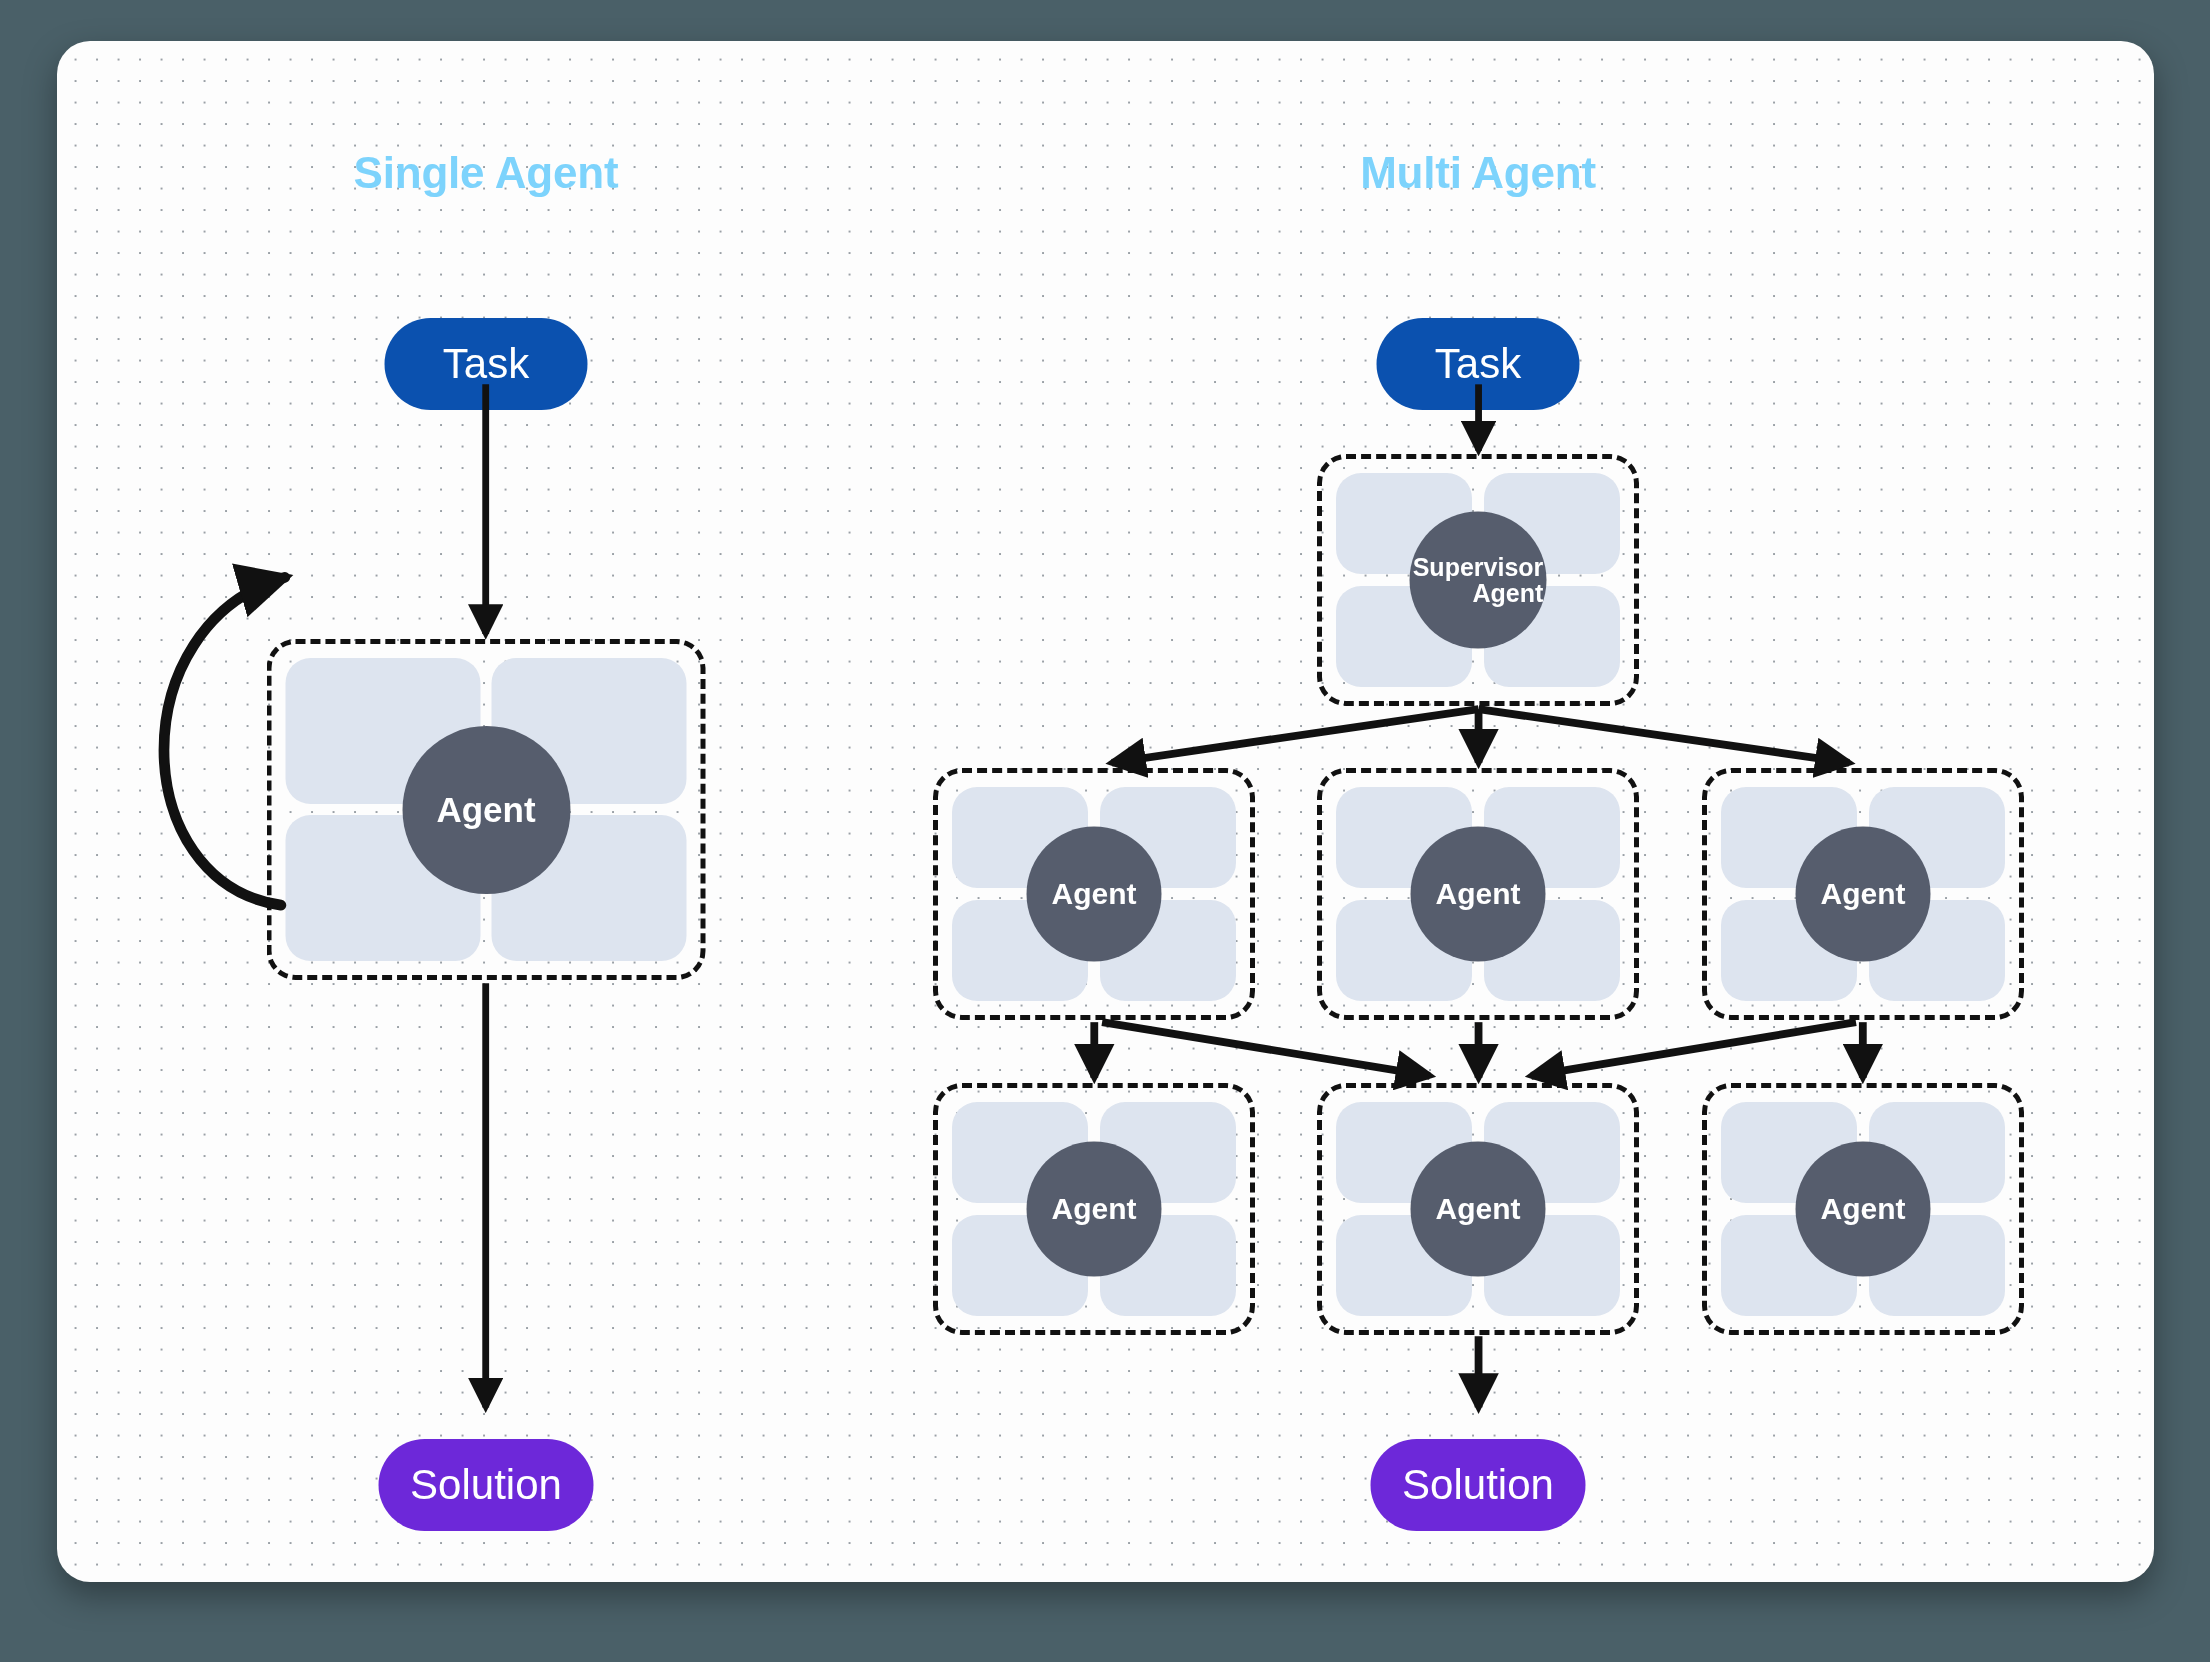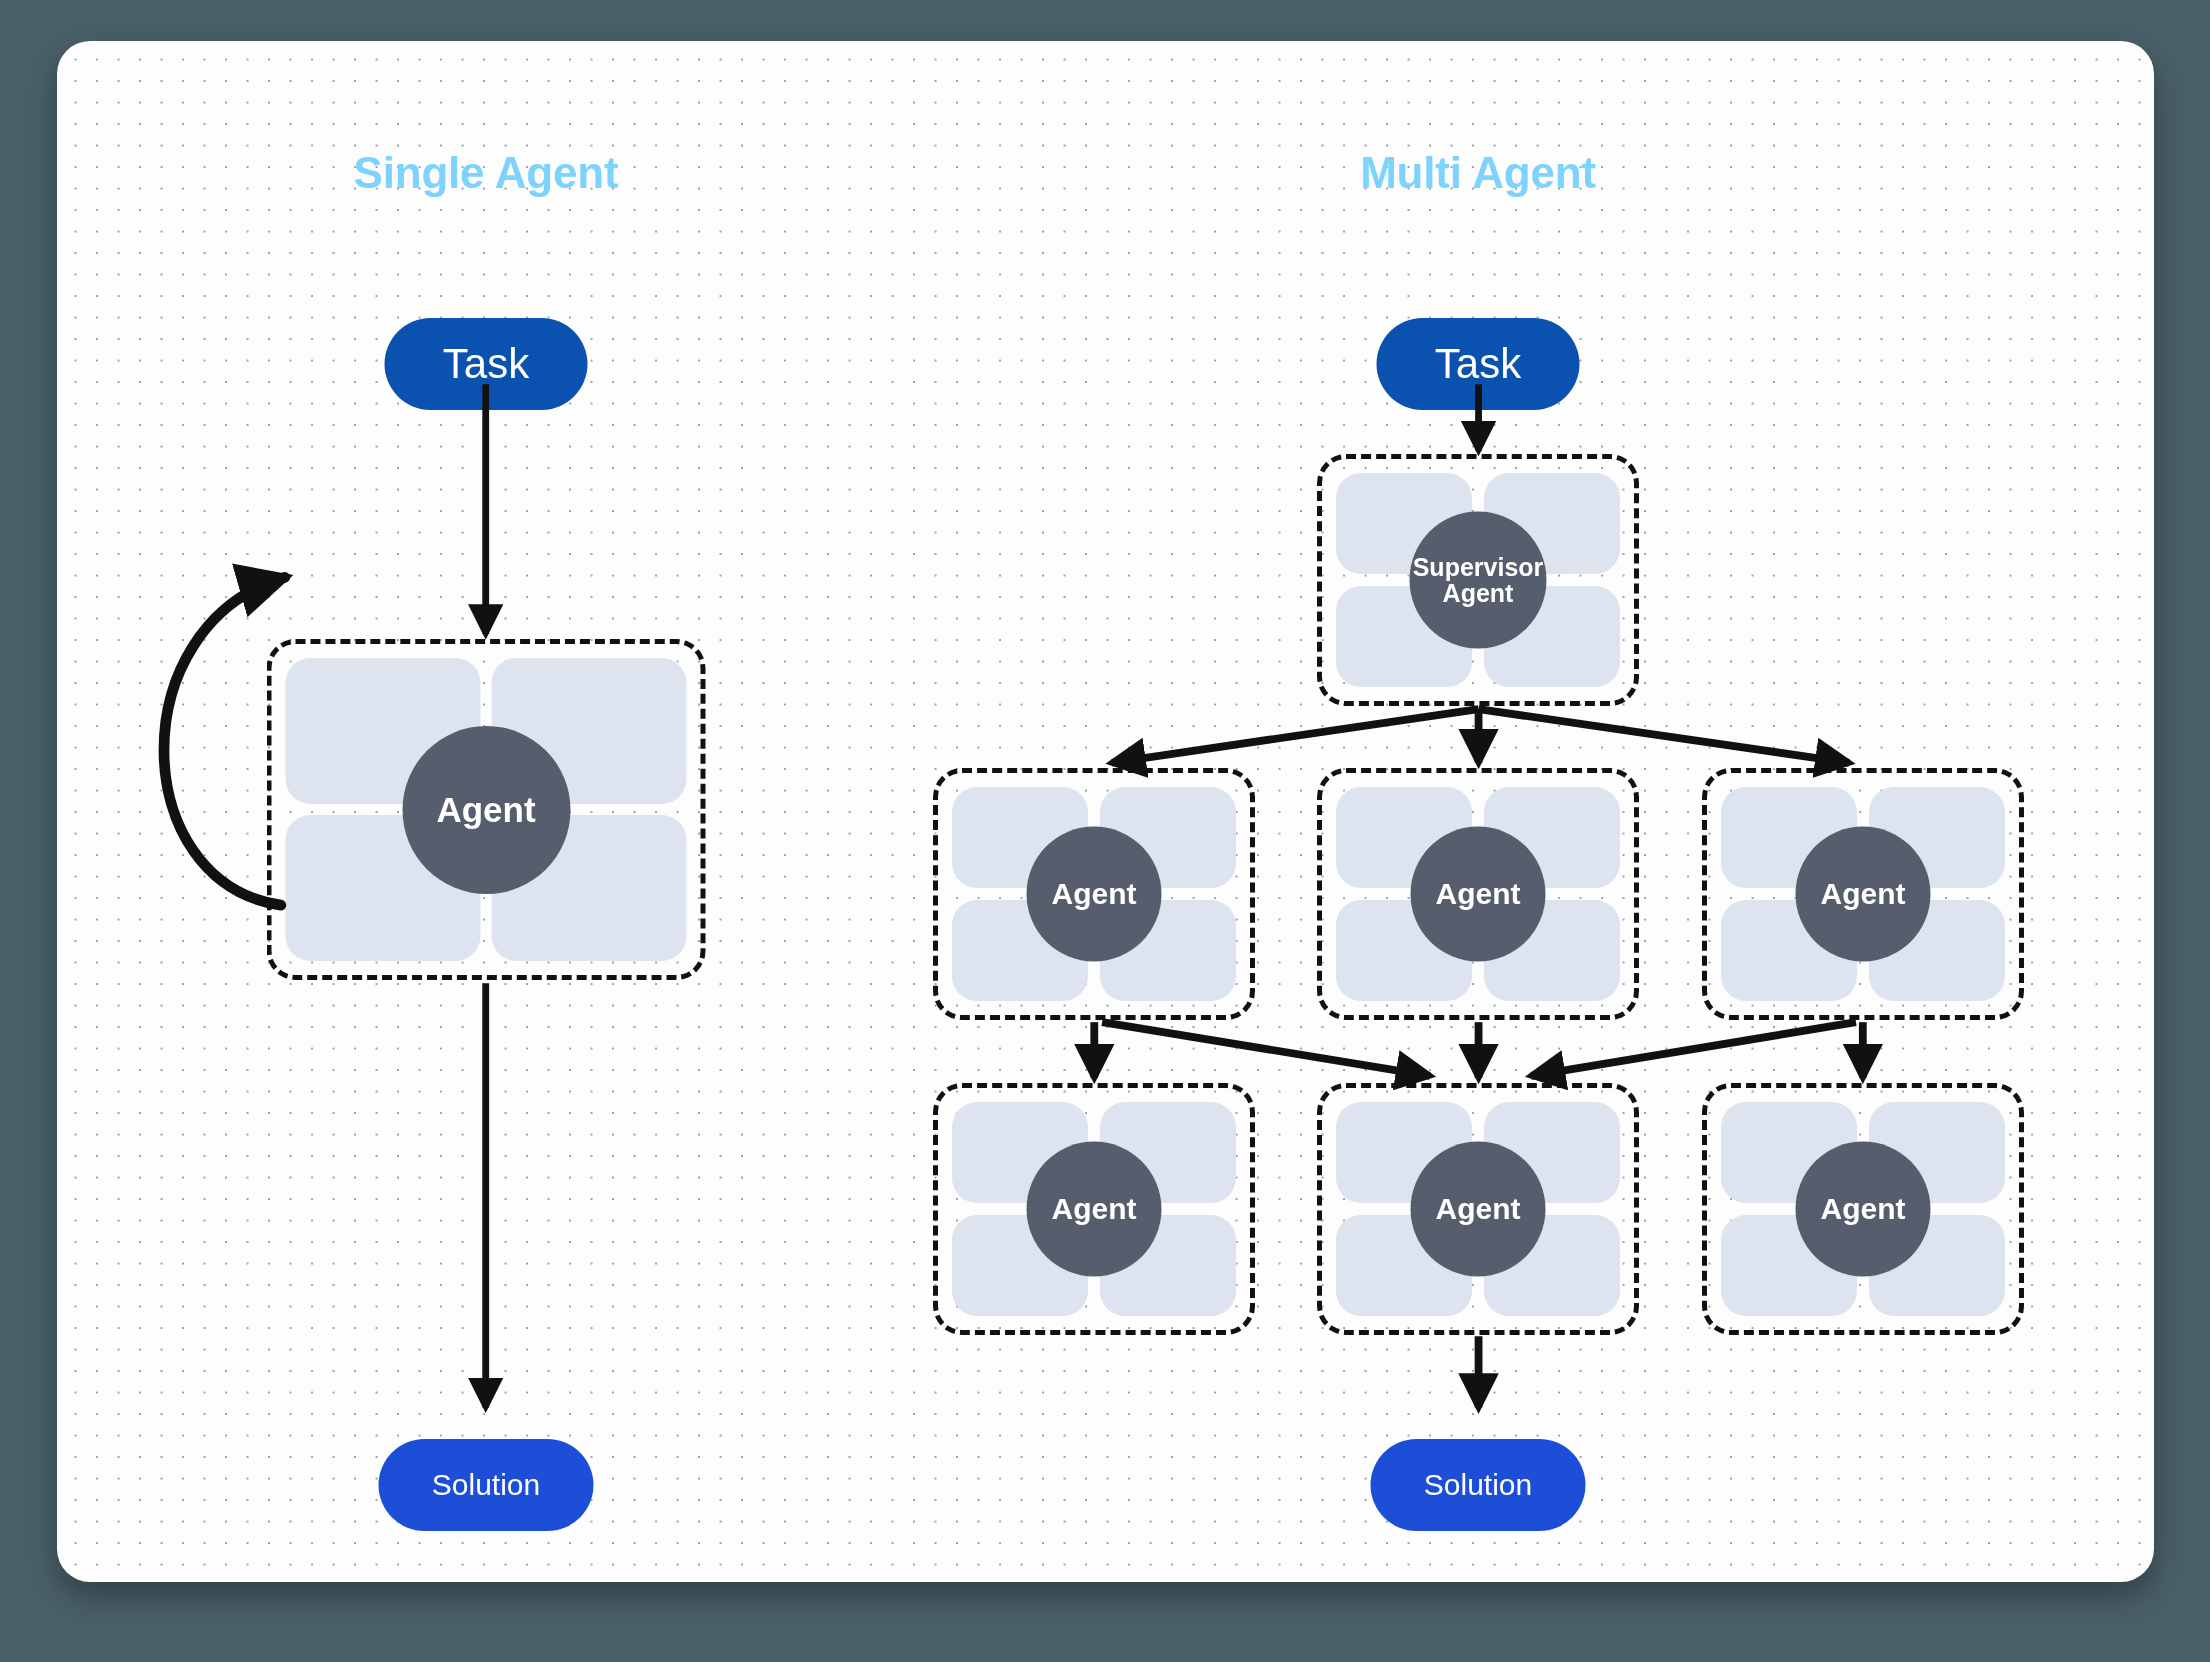--- a/index.html
+++ b/index.html
@@ -62,24 +62,24 @@
     transform: translateX(-50%);
     margin-top: 27px;
   }
   .pill-task {
     background: #0b51af;
     width: 203px;
     height: 92px;
     font-size: 42px;
   }
   .pill-solution {
-    background: #1d4ed8;
+    background: #6d28d9;
     width: 215px;
     height: 92px;
-    font-size: 30px;
+    font-size: 42px;
   }
 
   
   .agent-card {
     position: absolute;
     border: 5.9px dashed #111111;
     border-radius: 29px;
     box-sizing: border-box;
     transform: translateX(-50%);
     background: transparent;
@@ -102,21 +102,21 @@
   .agent-core {
     position: absolute;
     left: 50%;
     top: 50%;
     transform: translate(-50%, -50%);
     border-radius: 50%;
     background: #565d6d;
     display: flex;
     align-items: center;
     justify-content: center;
-    text-align: center;
+    text-align: right;
     color: #ffffff;
     font-weight: bold;
     line-height: 1.02;
   }
   .agent-core.size-lg { width: 168px; height: 168px; font-size: 35px; }
   .agent-core.size-md { width: 135px; height: 135px; font-size: 30px; }
   .agent-core.size-sup { width: 137px; height: 137px; font-size: 25px; }
 </style>
 </head>
 <body>

